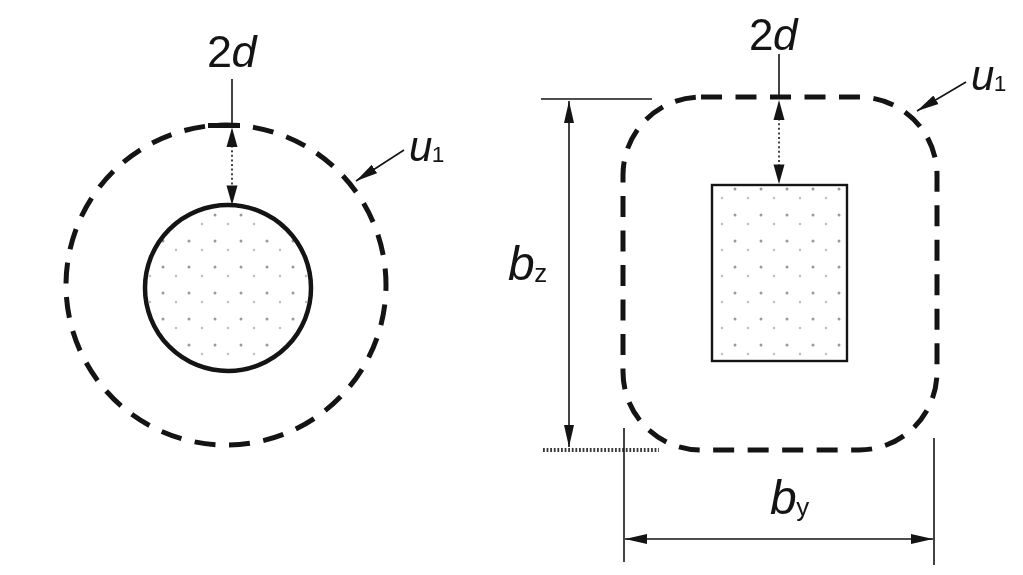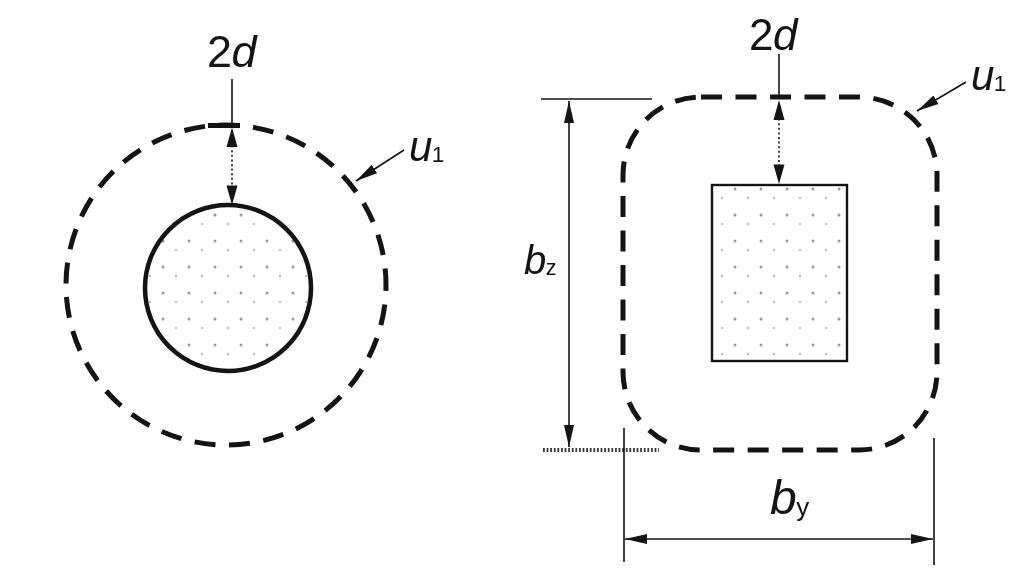--- a/index.html
+++ b/index.html
@@ -79,21 +79,21 @@
   </div>
 
   <div class="lbl" style="left:749px;top:13px;font-size:44px;">
     <span>2</span><span class="it">d</span>
   </div>
 
   <div class="lbl" style="left:971px;top:55px;font-size:42px;">
     <span class="it">u</span><span class="sub">1</span>
   </div>
 
-  <div class="lbl" style="left:524px;top:240px;font-size:40px;">
+  <div class="lbl" style="left:508px;top:240px;font-size:48px;">
     <span class="it">b</span><span class="sub">z</span>
   </div>
 
   <div class="lbl" style="left:770px;top:474px;font-size:48px;">
     <span class="it">b</span><span class="sub">y</span>
   </div>
 
 </div>
 
 </body></html>

